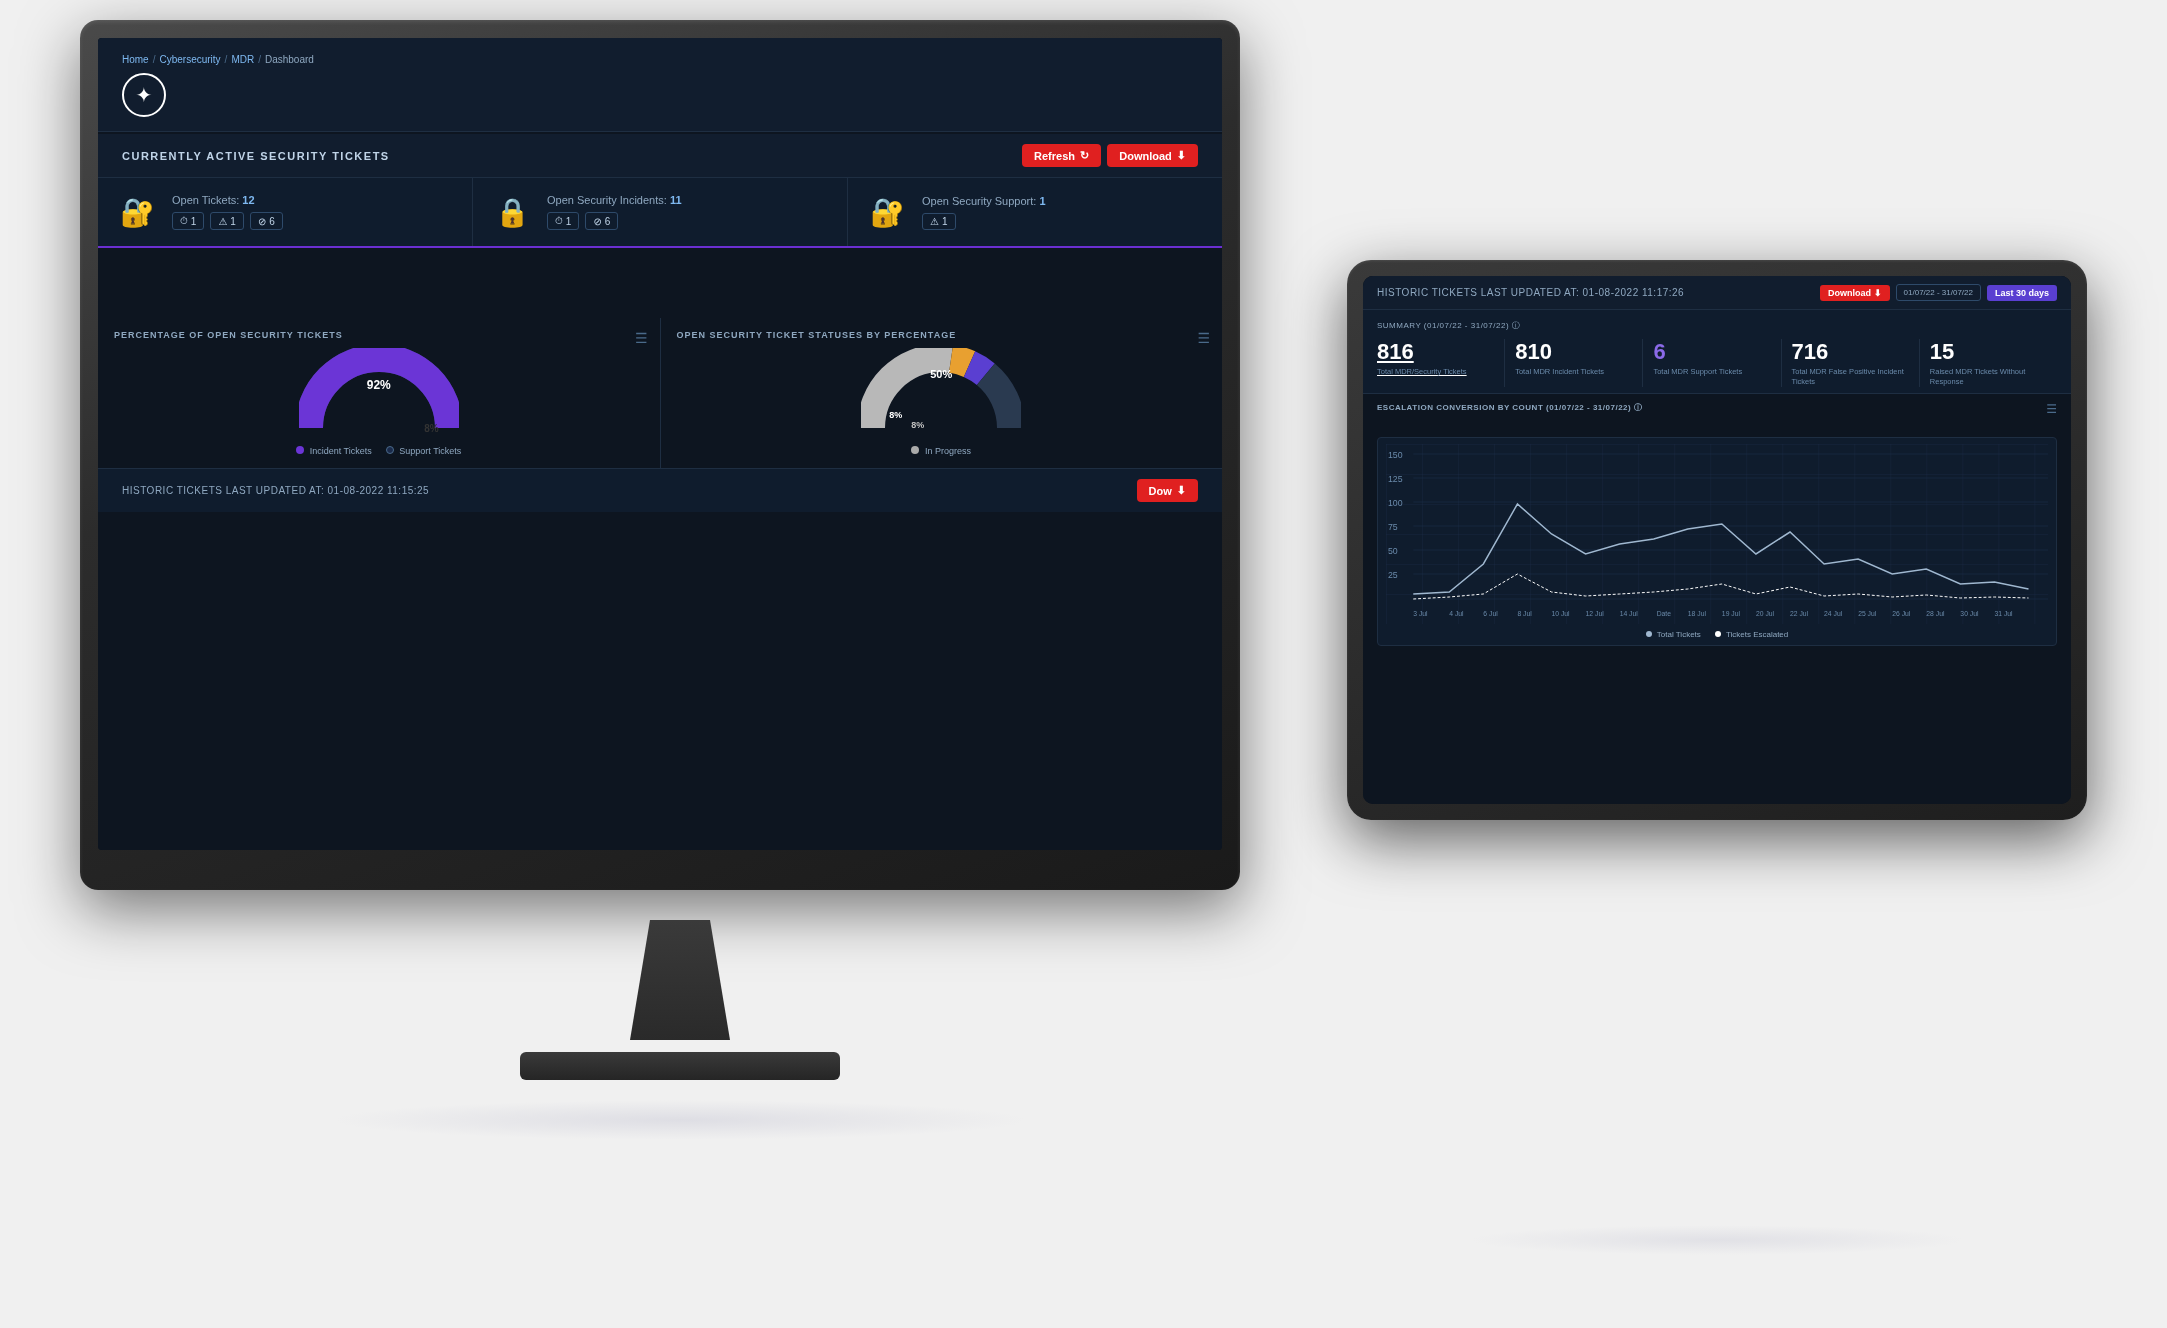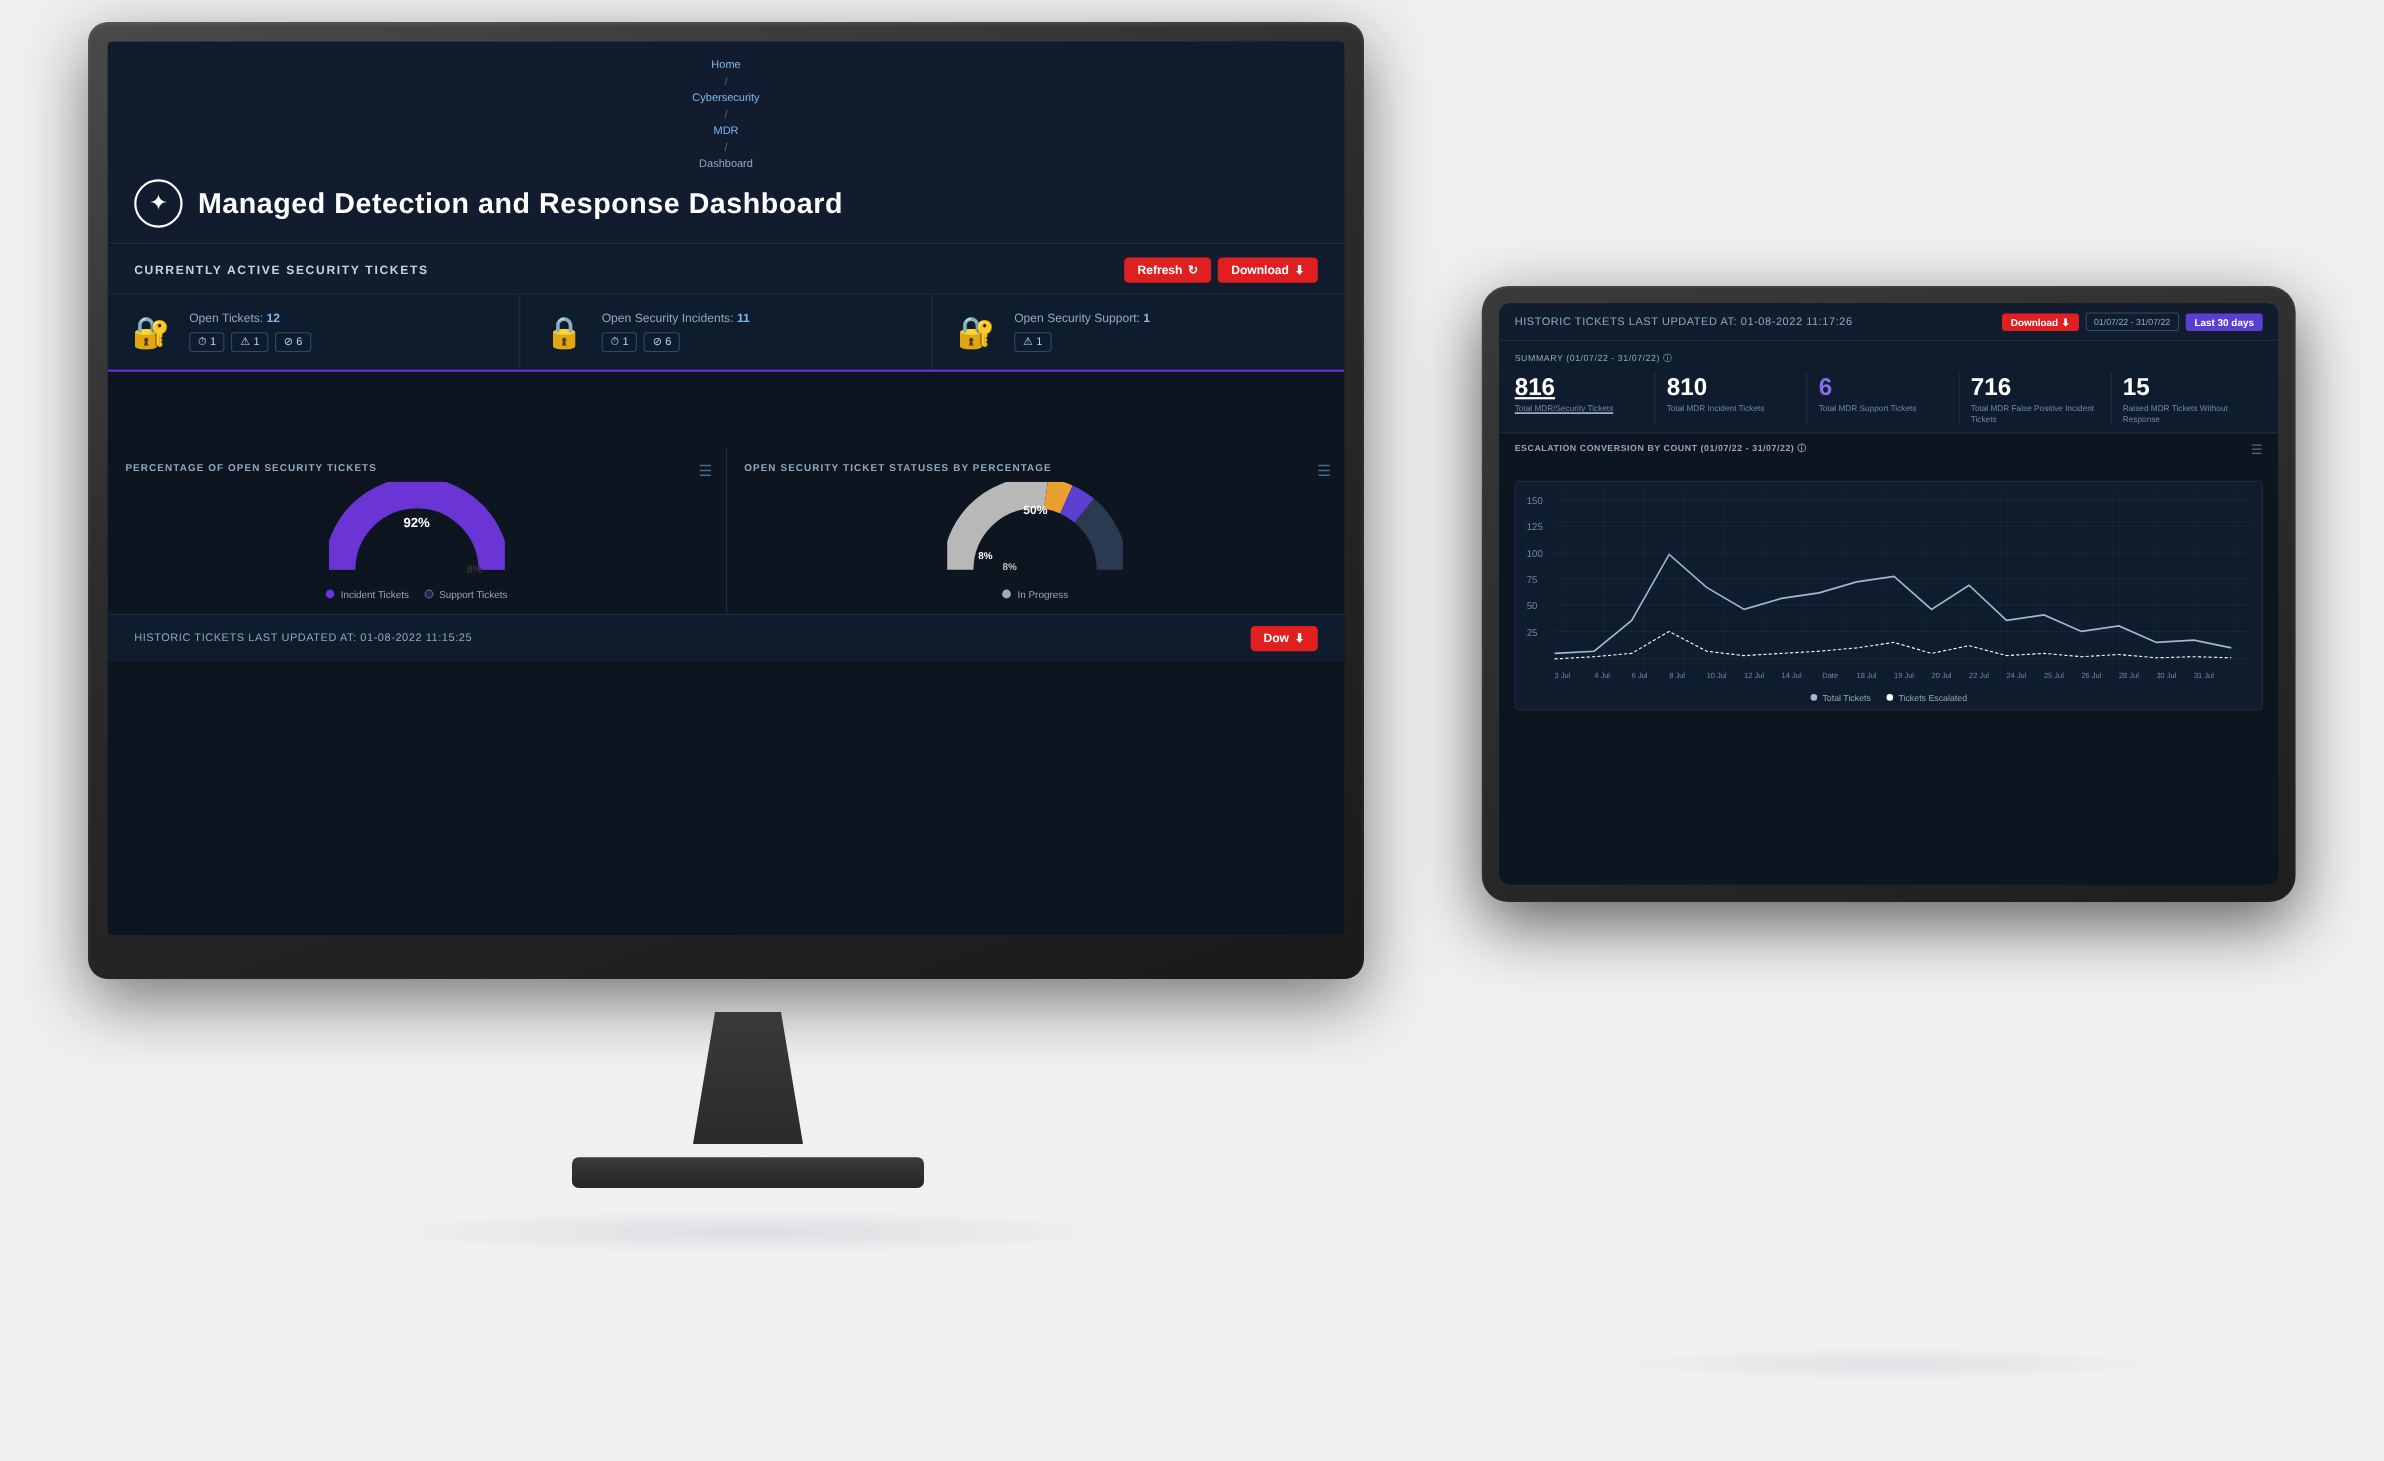--- a/index.html
+++ b/index.html
@@ -119,21 +119,20 @@
       border-bottom: 1px solid #1e2e42;
     }
 
     .breadcrumb {
       font-size: 10px;
       color: #8fa8c0;
       margin-bottom: 8px;
       display: flex;
       align-items: center;
       gap: 4px;
-      flex-direction: column;
     }
 
     .breadcrumb a { color: #7eb8f0; text-decoration: none; }
     .breadcrumb .sep { color: #4a6a8a; }
     .breadcrumb .current { color: #8fa8c0; }
 
     .dash-title-row {
       display: flex;
       align-items: center;
       gap: 14px;
@@ -567,21 +566,20 @@
               <a>Cybersecurity</a>
               <span class="sep">/</span>
               <a>MDR</a>
               <span class="sep">/</span>
               <span class="current">Dashboard</span>
             </div>
             <div class="dash-title-row">
               <div class="logo-circle">
                 <span class="logo-star">✦</span>
               </div>
-              <h1 class="dash-title">Managed Detection and Response Dashboard</h1>
             </div>
           </div>
 
           <div class="section-bar">
             <span class="section-bar-title">CURRENTLY ACTIVE SECURITY TICKETS</span>
             <div class="btn-group">
               <button class="btn-refresh">
                 <span>Refresh</span>
                 <span>↻</span>
               </button>

